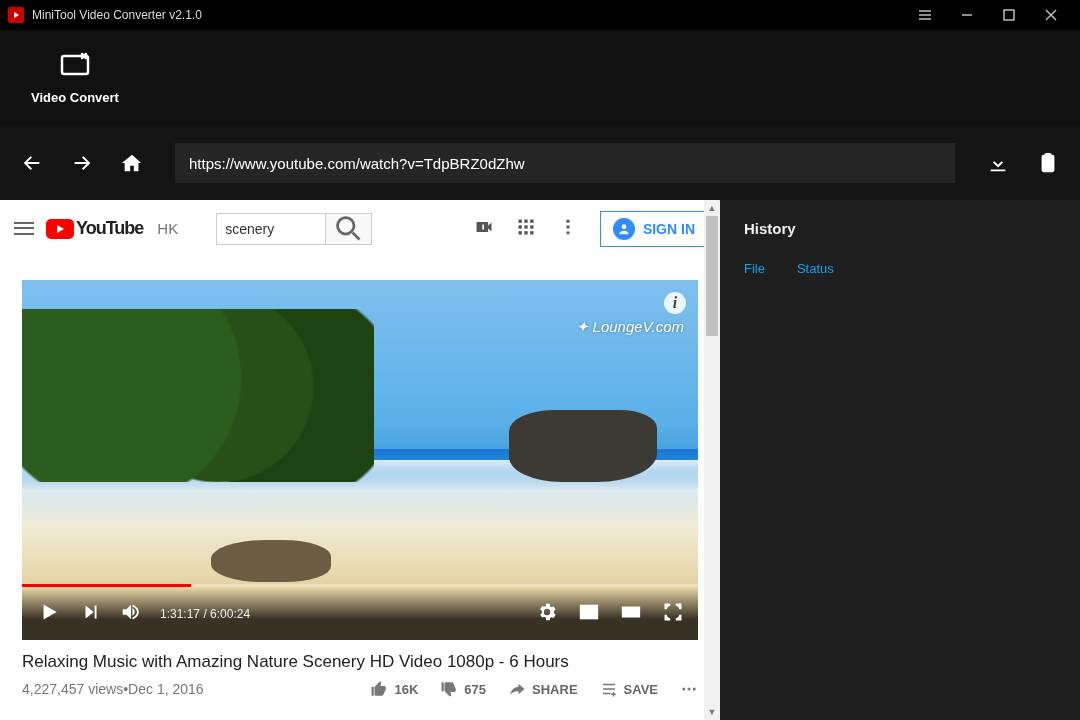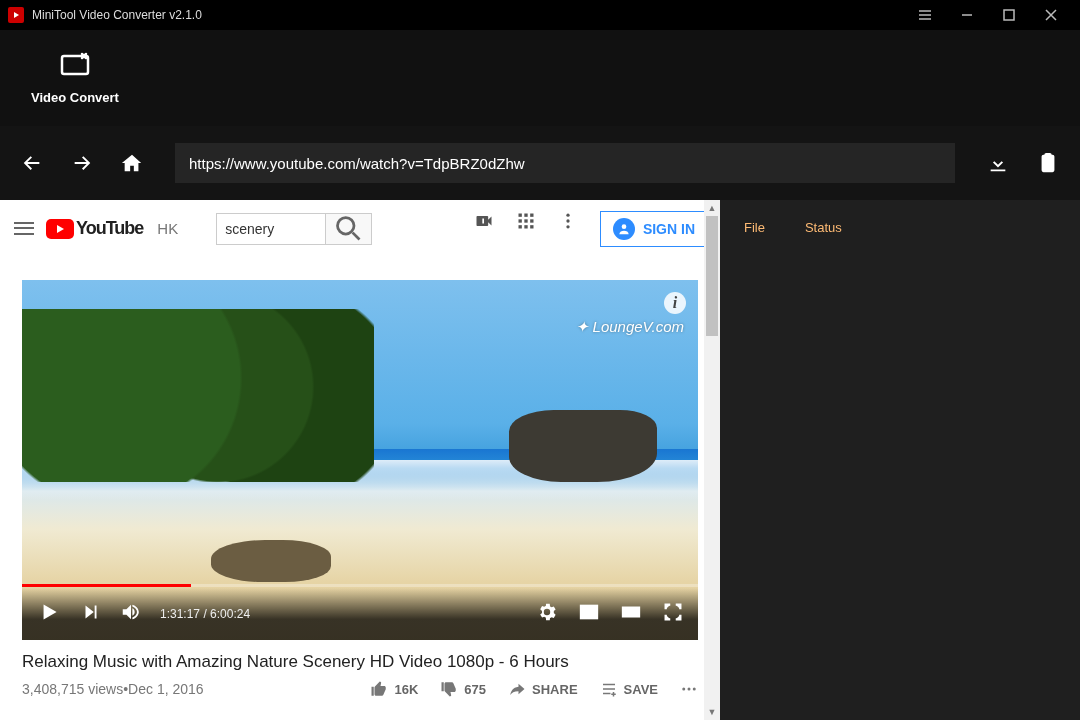--- a/index.html
+++ b/index.html
@@ -17,33 +17,33 @@
 .tab.active svg{stroke:#2d8cff}
 .tab span{font-size:13px;font-weight:600}
 .navbar{height:74px;background:#141414;display:flex;align-items:center;padding:0 20px;gap:26px}
 .navbtn{width:24px;height:24px;display:flex;align-items:center;justify-content:center;cursor:pointer}
 .navbtn svg{width:22px;height:22px;fill:#fff}
 .urlbar{flex:1;height:40px;background:#252525;border:none;padding:0 14px;color:#fff;font-size:15px;outline:none;margin:0 5px}
 .content{display:flex;height:520px}
 .browser{width:720px;background:#fff;color:#000;position:relative;display:flex;flex-direction:column}
 .sidebar{flex:1;background:#1f1f1f;padding:20px 24px}
 .sidebar h3{margin:0 0 24px;font-size:15px;font-weight:600;color:#eee}
-.sidebar .cols{display:flex;gap:40px;font-size:13px;color:#fdba74}
+.sidebar .cols{display:flex;gap:32px;font-size:13px;color:#0ea5e9}
 .yt-header{height:58px;display:flex;align-items:center;padding:0 12px;gap:10px;border-bottom:1px solid transparent}
 .yt-menu{width:24px;height:24px;display:flex;flex-direction:column;justify-content:space-around;padding:4px 2px;cursor:pointer}
 .yt-menu span{height:2px;background:#666}
 .yt-logo{display:flex;align-items:center;cursor:pointer}
 .yt-logo .box{width:28px;height:20px;background:#ff0000;border-radius:5px;display:flex;align-items:center;justify-content:center}
 .yt-logo .box::after{content:"";width:0;height:0;border-left:7px solid #fff;border-top:4px solid transparent;border-bottom:4px solid transparent;margin-left:1px}
 .yt-logo .txt{font-family:Arial;font-weight:700;font-size:18px;letter-spacing:-1px;color:#212121;margin-left:2px}
 .yt-logo .hk{font-size:15px;color:#777;margin-left:14px;align-self:flex-start;margin-top:2px}
 .yt-search{display:flex;margin-left:28px}
 .yt-search input{width:110px;height:32px;border:1px solid #ccc;padding:0 8px;font-size:14px;outline:none;color:#333}
 .yt-search button{width:46px;height:32px;border:1px solid #ccc;border-left:0;background:#f8f8f8;cursor:pointer;display:flex;align-items:center;justify-content:center}
-.yt-icons{margin-left:auto;display:flex;align-items:flex-start;gap:22px}
+.yt-icons{margin-left:auto;display:flex;align-items:center;gap:22px}
 .yt-icon{cursor:pointer}
 .yt-icon svg{width:20px;height:20px;fill:#555}
 .signin{display:flex;align-items:center;gap:8px;border:1px solid #2d8cff;padding:6px 12px;color:#2d8cff;font-weight:600;font-size:14px;cursor:pointer}
 .signin .circ{width:22px;height:22px;border-radius:50%;background:#2d8cff;display:flex;align-items:center;justify-content:center}
 .signin .circ svg{width:14px;height:14px;fill:#fff}
 .player{margin:22px 22px 0;position:relative;height:360px;overflow:hidden}
 .scene{position:absolute;inset:0}
 .sky{position:absolute;inset:0;background:linear-gradient(#7ec0ee,#5ab0e8 40%,#3e9edc 50%)}
 .sea{position:absolute;top:47%;left:0;right:0;bottom:0;background:linear-gradient(#1976d2,#2a8fd8 10%,#d9e8ee 22%,#f0ead2 42%,#e6d4a5 70%,#d9c38c)}
 .waves{position:absolute;top:50%;left:0;right:0;height:40px;background:linear-gradient(rgba(255,255,255,0.85),rgba(255,255,255,0))}
@@ -234,21 +234,21 @@
           <div class="ctl"><svg viewBox="0 0 24 24" fill="none" stroke="#fff" stroke-width="2.5">
                 <path d="M4 9V4h5M20 9V4h-5M4 15v5h5M20 15v5h-5"></path>
               </svg></div>
         </div>
       </div>
     </div>
 
     <div class="meta">
       <div class="title">Relaxing Music with Amazing Nature Scenery HD Video 1080p - 6 Hours</div>
       <div class="subrow">
-        <span>3,408,715 views</span>
+        <span>4,227,457 views</span>
         <span> • </span>
         <span>Dec 1, 2016</span>
         <div class="actions">
           <div class="act">
               <svg viewBox="0 0 24 24">
                 <path d="M2 21h3V9H2v12zm19-11c0-1.1-.9-2-2-2h-5l.9-4.3c0-.4-.1-.8-.4-1.1L13 2 6.6 8.6C6.2 9 6 9.5 6 10v9c0 1.1.9 2 2 2h8c.8 0 1.5-.5 1.8-1.2l2.9-6.8c.2-.3.3-.6.3-1v-2z"></path>
               </svg>
               <span>16K</span>
             </div>
           <div class="act">
@@ -281,18 +281,19 @@
     </div>
 
     <div class="scrollbar">
       <div class="arr up">▲</div>
         <div class="thumb"></div>
         <div class="arr down">▼</div>
     </div>
   </div>
 
   <div class="sidebar">
+    <h3>History</h3>
     <div class="cols">
       <span>File</span>
       <span>Status</span>
     </div>
   </div>
 </div>
 
 </body></html>

